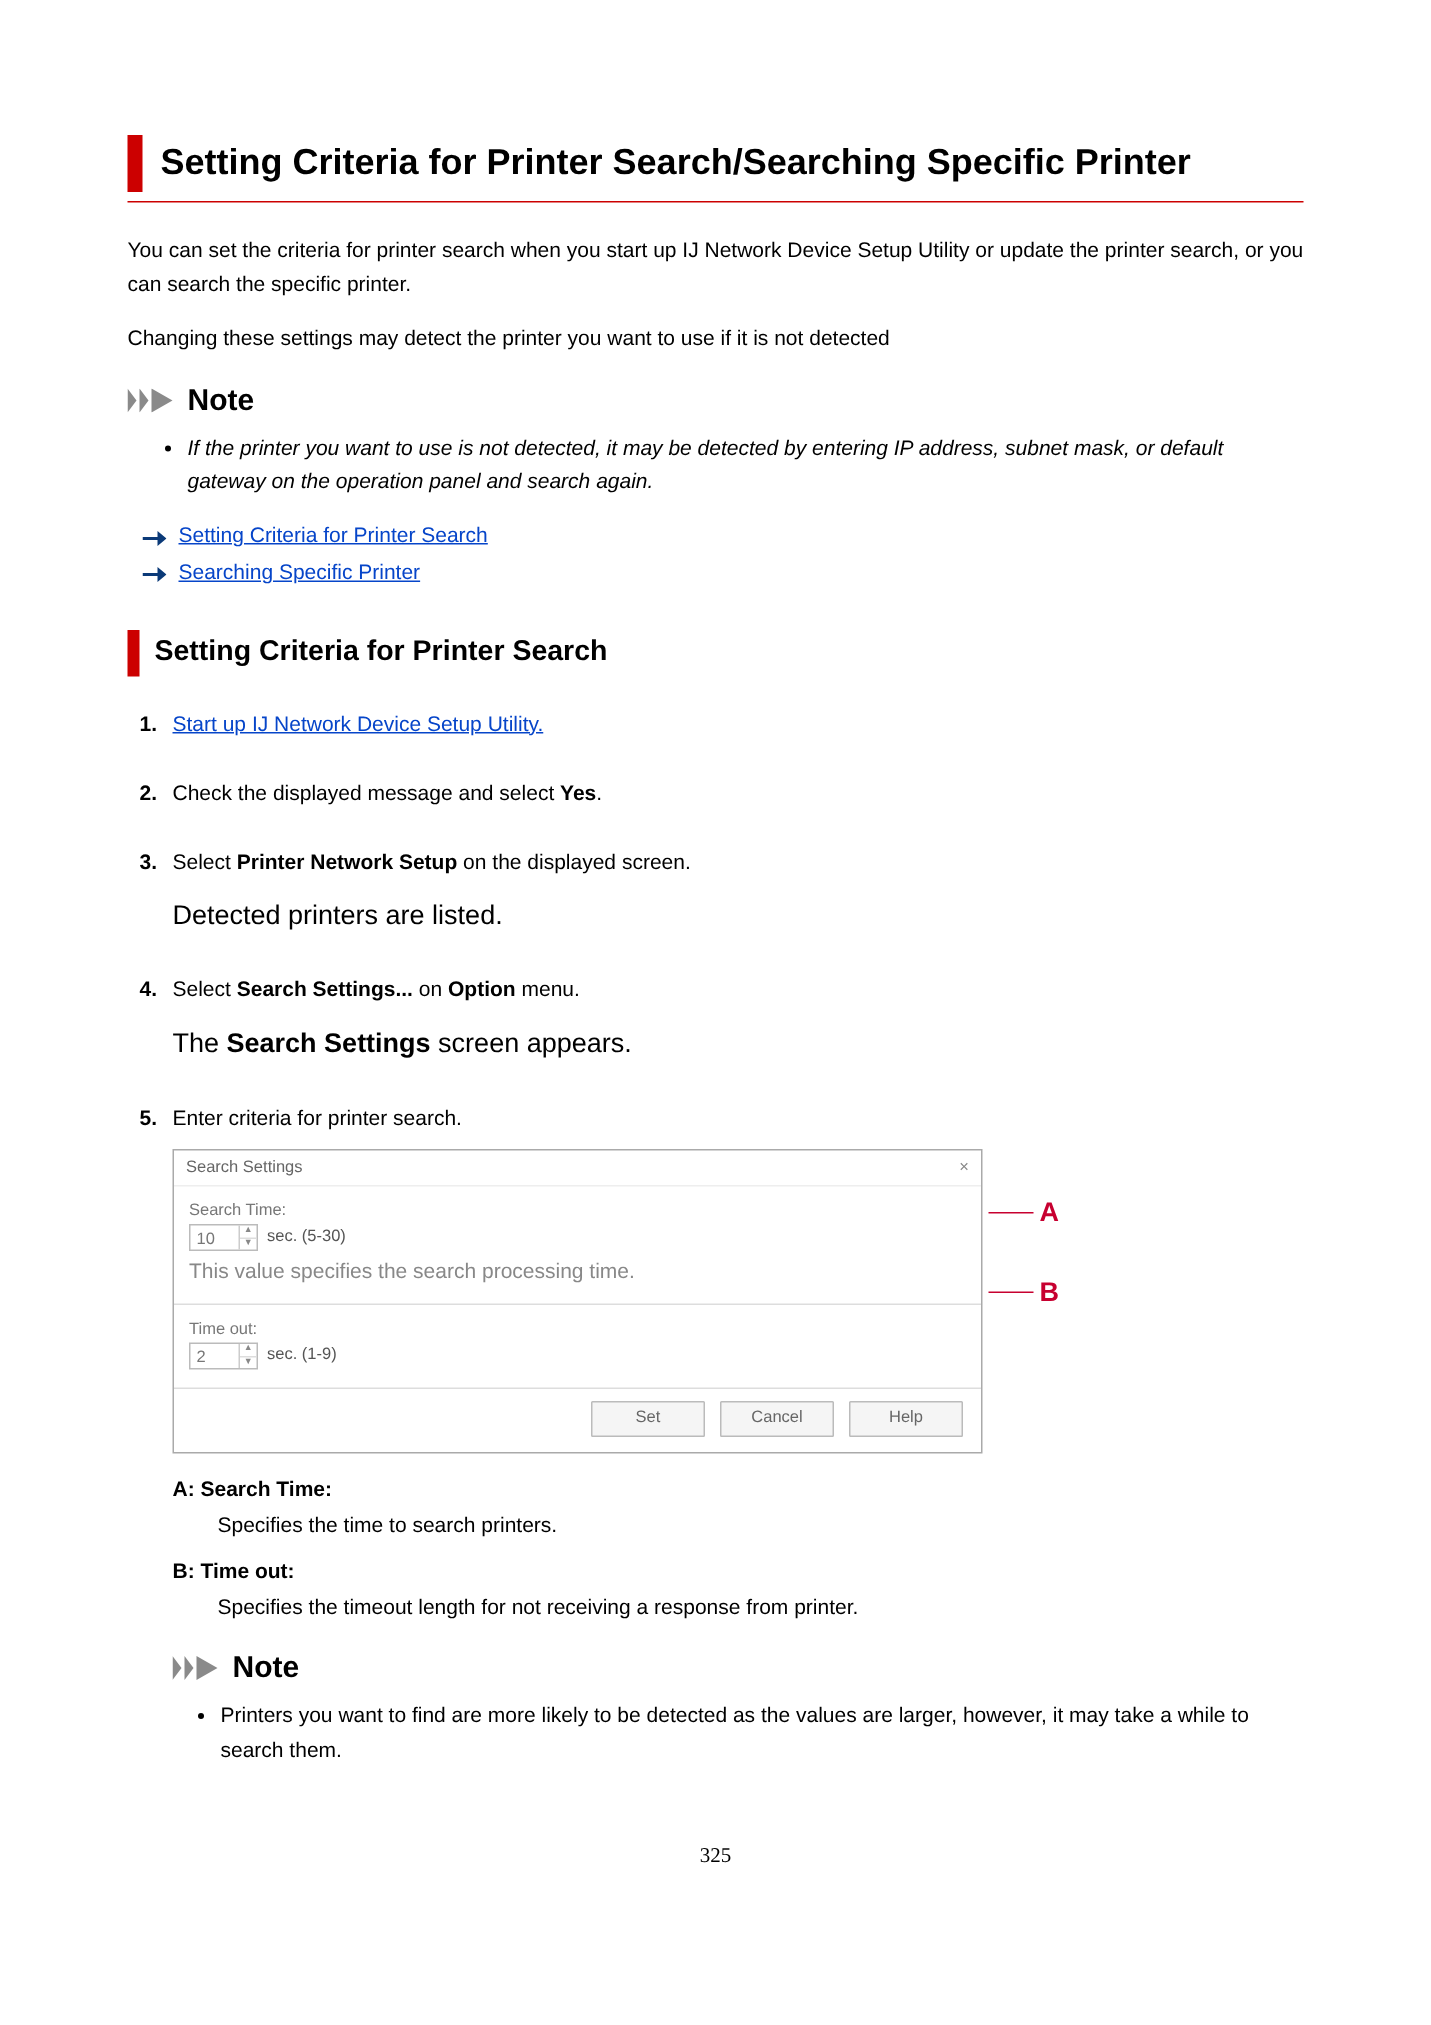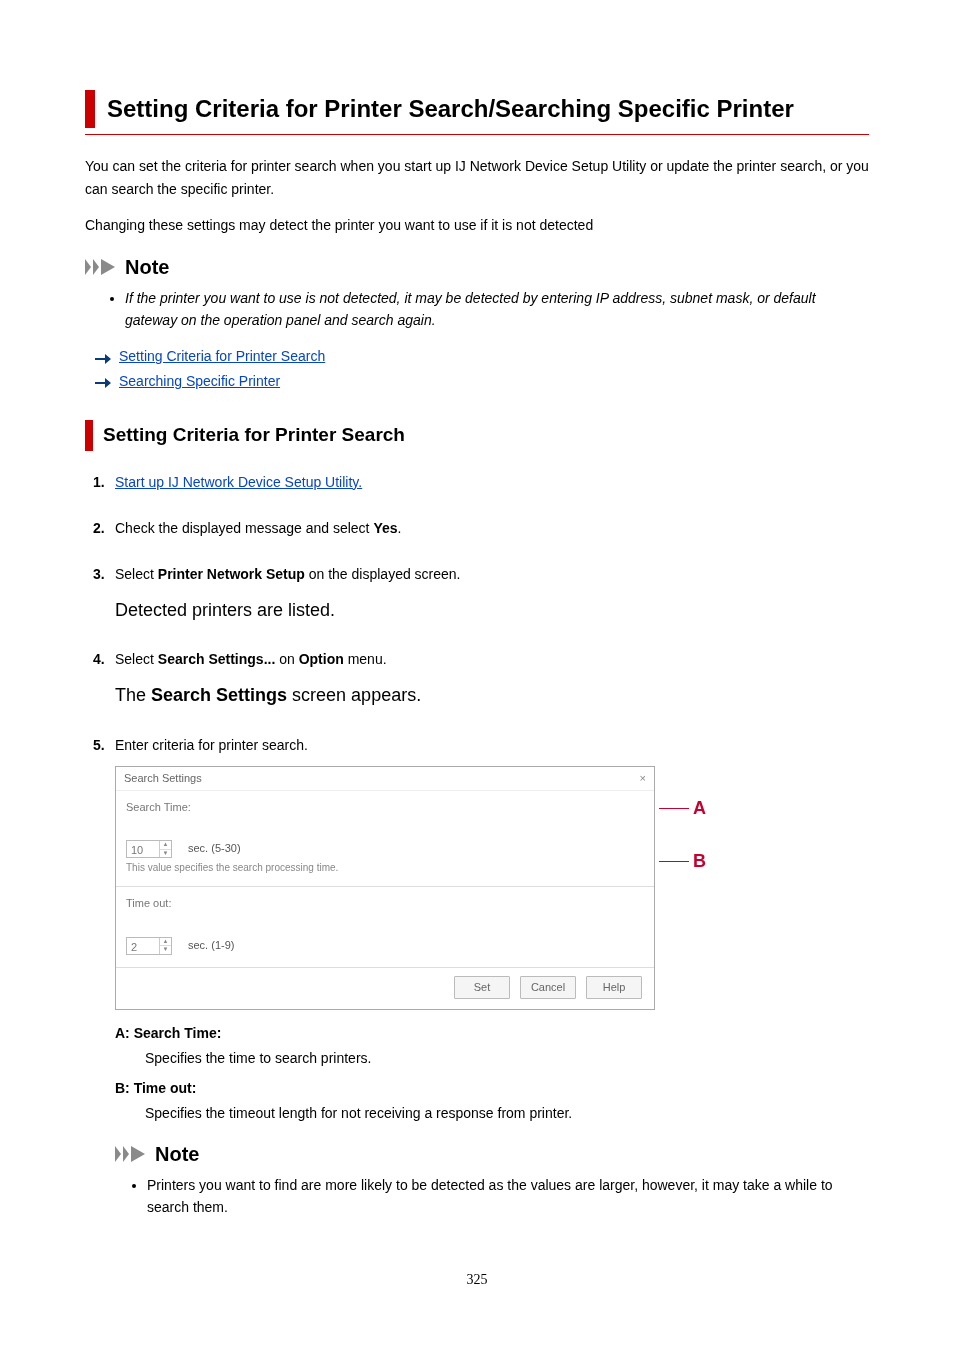--- a/index.html
+++ b/index.html
@@ -144,23 +144,22 @@
     flex-shrink: 0;
     color: #777;
     padding-top: 2px;
   }
   .dlg-content {
     flex: 1;
   }
   .dlg-input-row {
     display: flex;
     align-items: center;
-    gap: 16px;
+    gap: 6px;
     margin-bottom: 2px;
-    margin-top: 24px;
   }
   .spinner {
     display: flex;
     border: 1px solid #bbb;
     height: 18px;
     width: 46px;
     background: #fff;
     align-items: stretch;
   }
   .spinner .val {
@@ -177,34 +176,34 @@
   .spinner .btns span {
     flex: 1;
     font-size: 6px;
     line-height: 7px;
     text-align: center;
     color: #888;
     border-bottom: 1px solid #ddd;
   }
   .spinner .btns span:last-child { border-bottom: none; }
   .dlg-hint {
-    font-size: 10px;
+    font-size: 14px;
     color: #888;
   }
   .dlg-buttons {
     display: flex;
     justify-content: flex-end;
     gap: 10px;
     padding: 8px 12px 10px 12px;
   }
   .dlg-btn {
     border: 1px solid #bbb;
     background: #f5f5f5;
     padding: 2px 0;
-    width: 56px;
+    width: 76px;
     text-align: center;
     font-size: 11px;
     color: #666;
     border-radius: 1px;
   }
   .annot-col {
     display: flex;
     flex-direction: column;
     justify-content: flex-start;
     padding-left: 4px;

